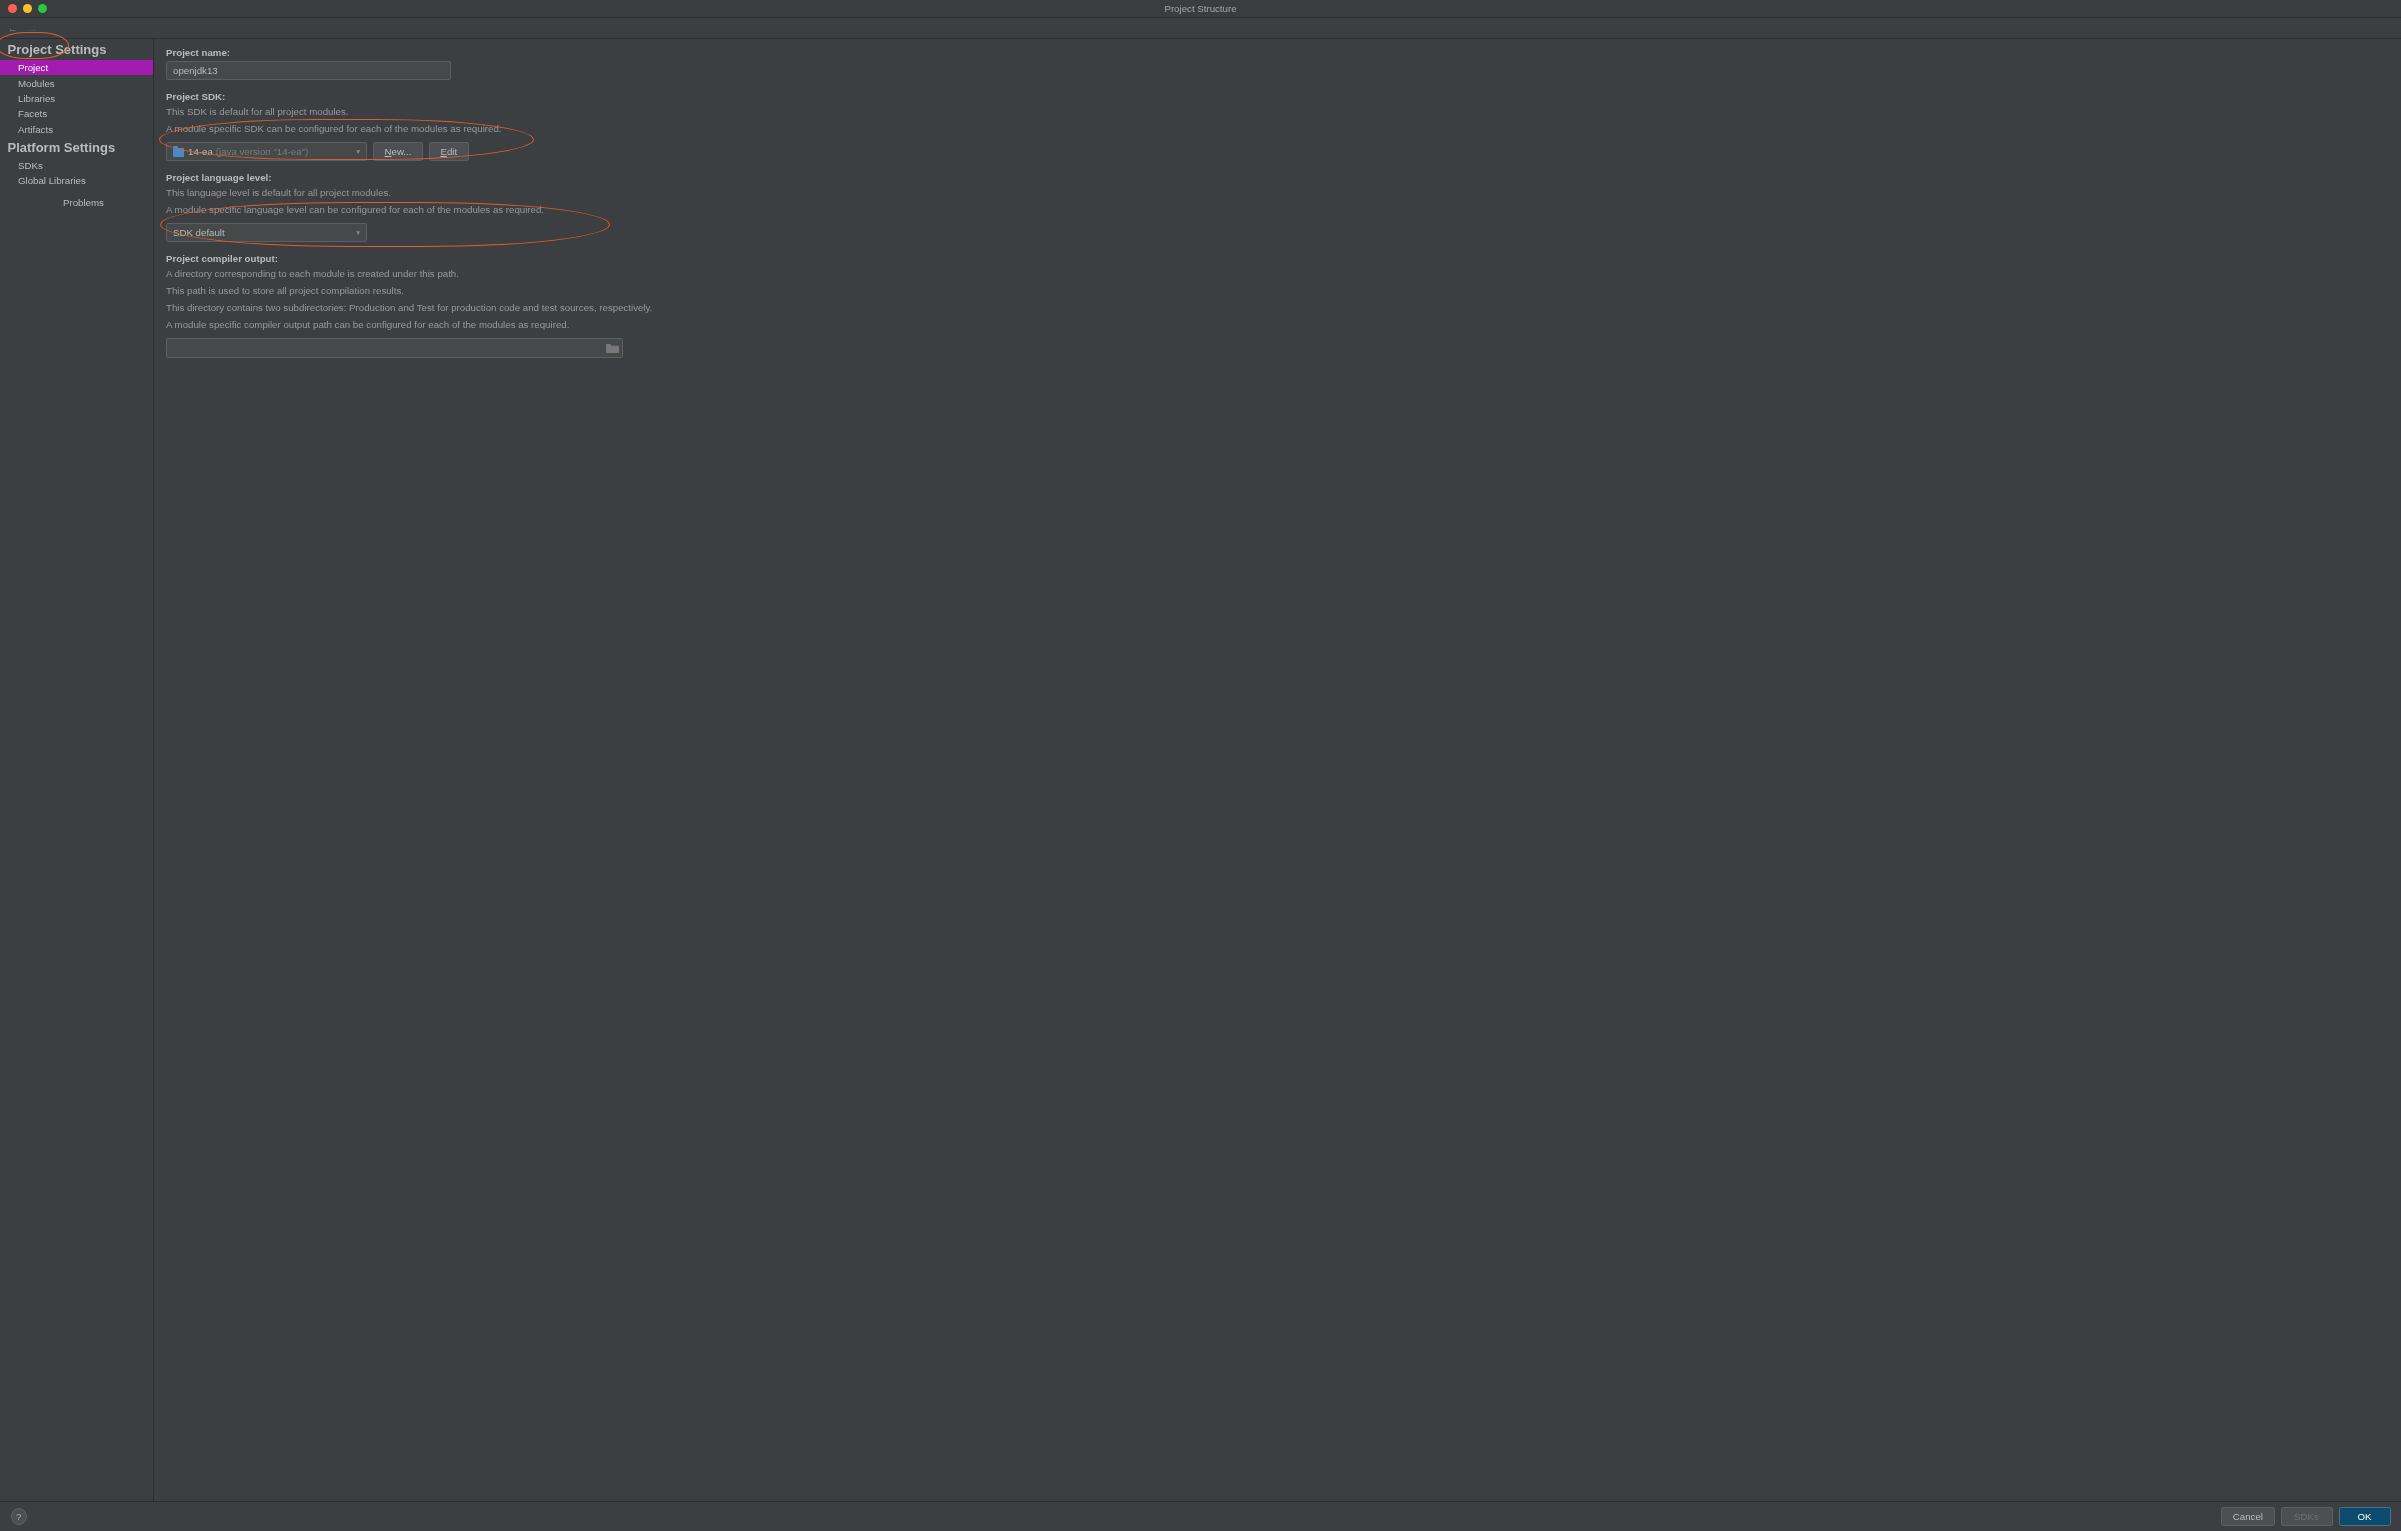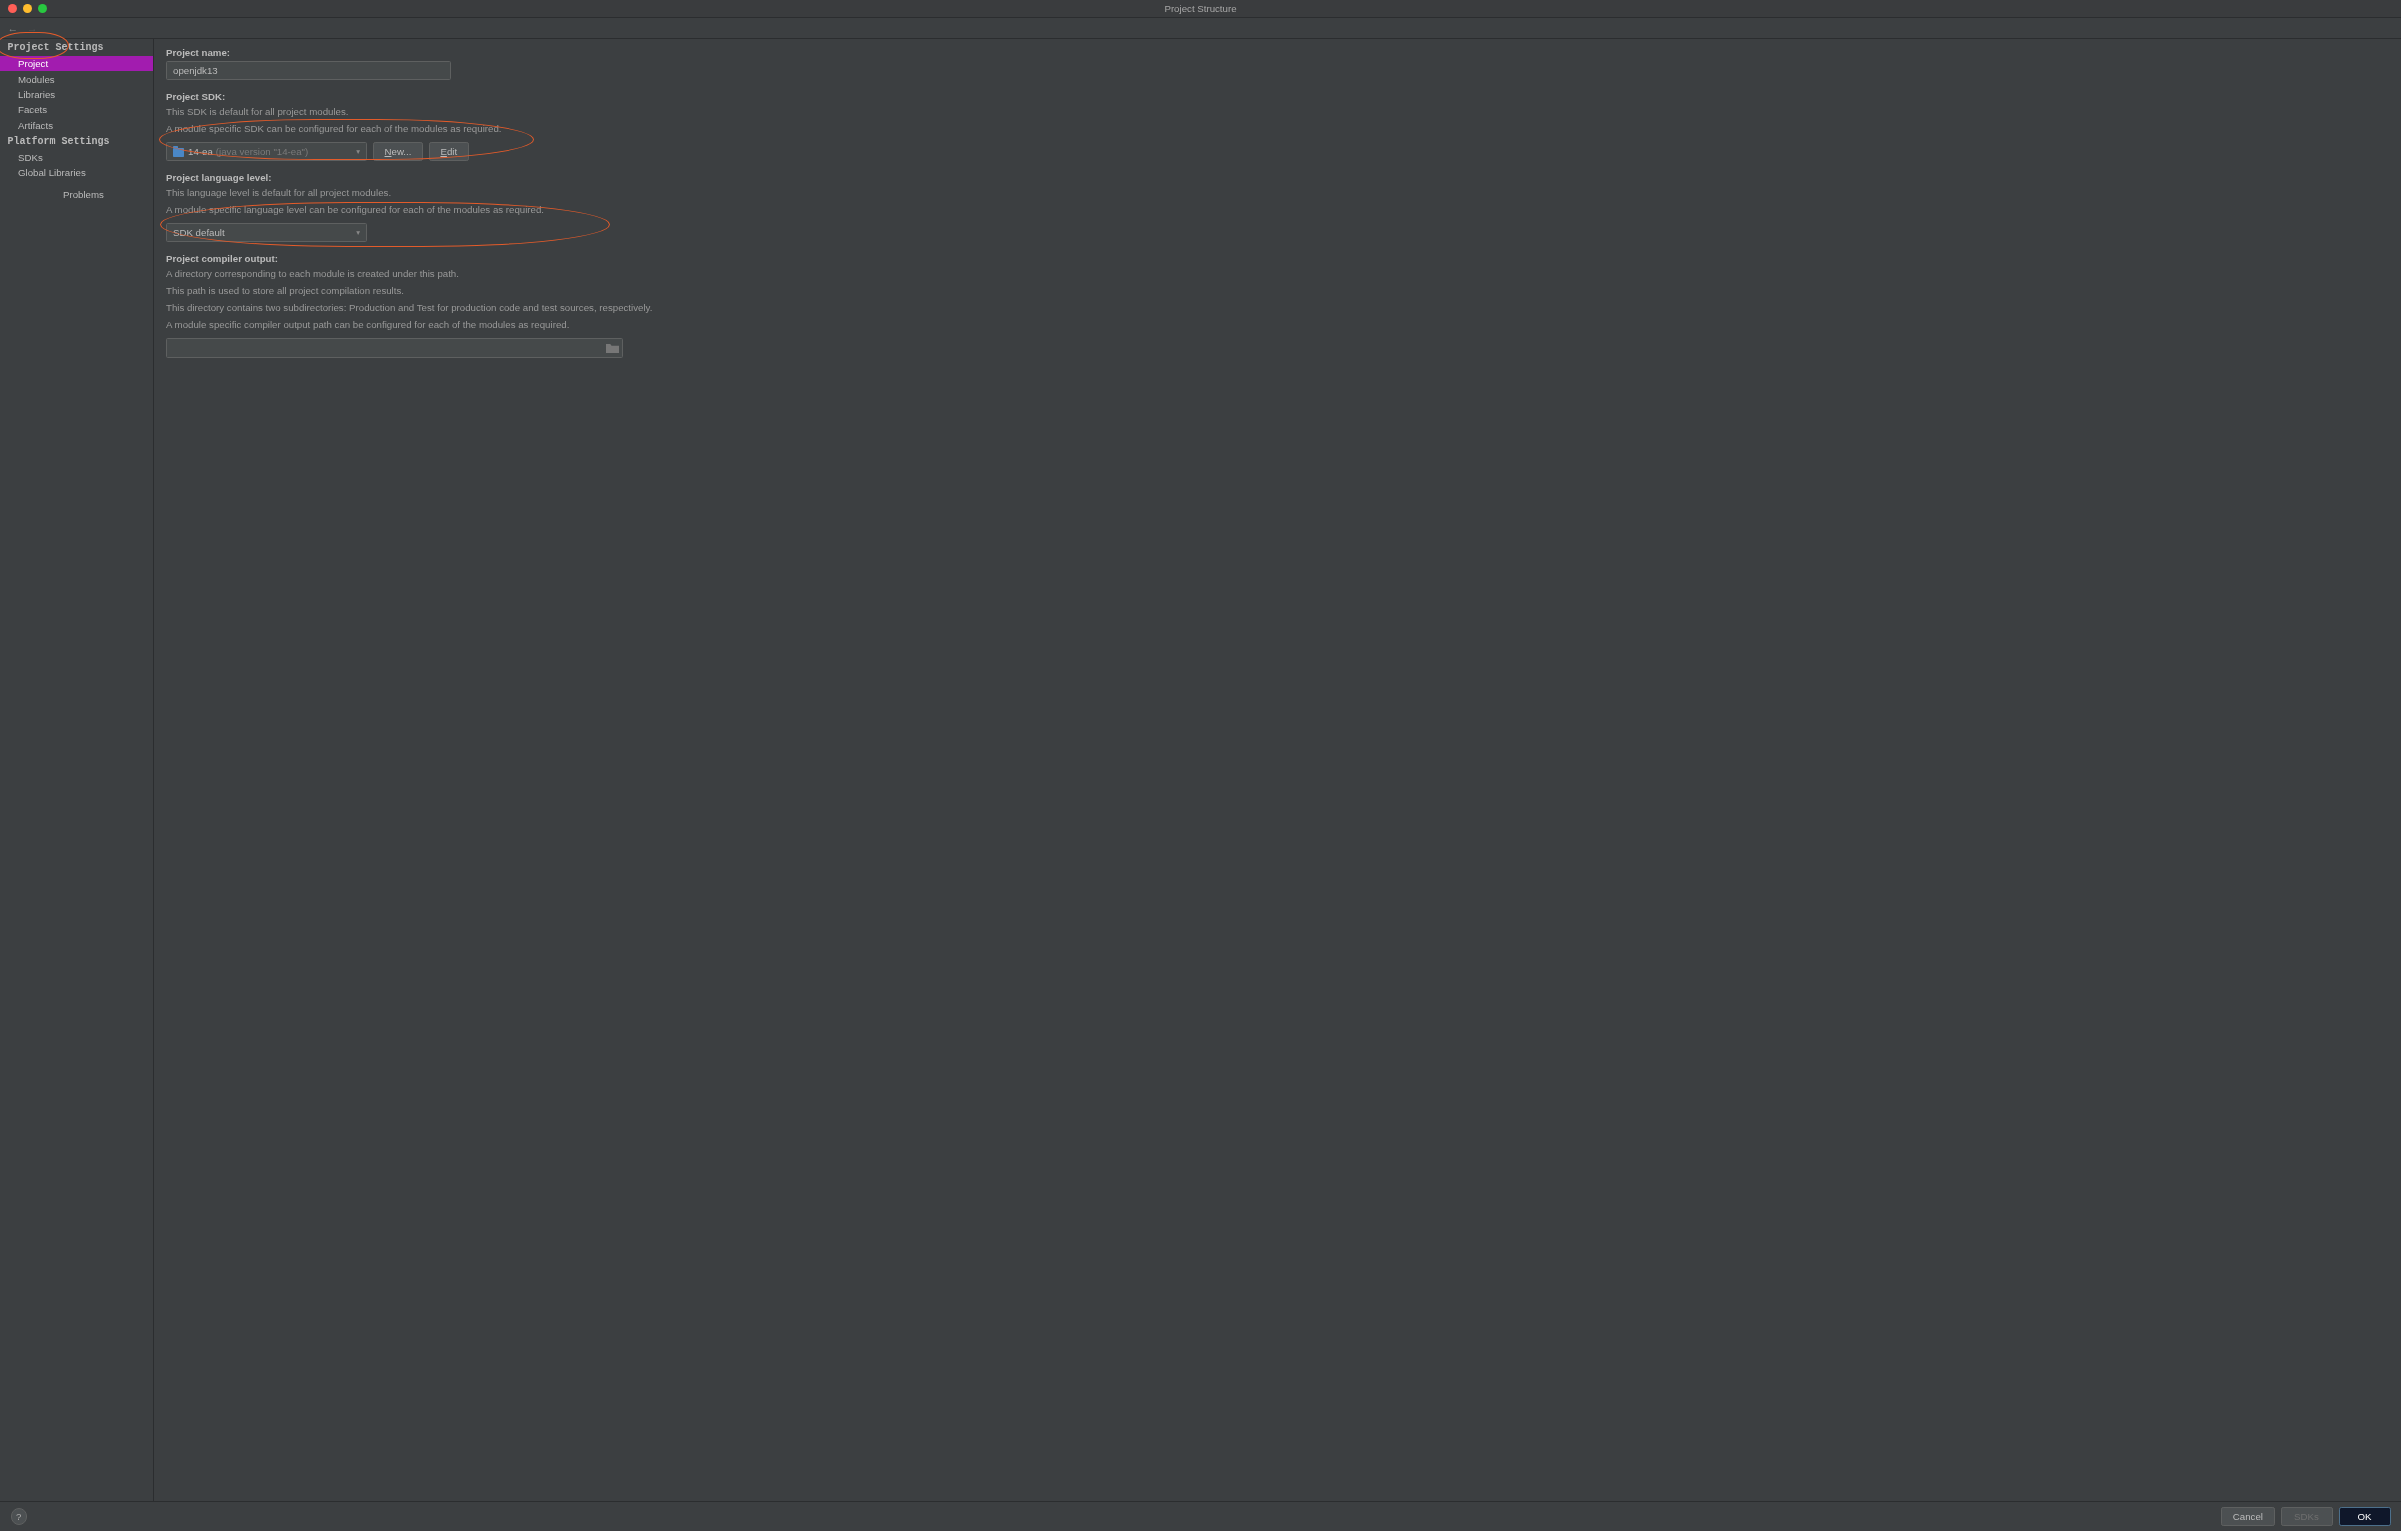--- a/index.html
+++ b/index.html
@@ -72,22 +72,21 @@
     width: 154px;
     background: #3c3f41;
     border-right: 0.7px solid #2b2d2f;
     position: relative;
     padding-top: 0;
   }
   .sidebar-heading {
     font-weight: bold;
     color: #bbbbbb;
     padding: 3px 7.5px;
-    font-size: 10px;
-    font-family: Liberation Mono, monospace;
+    font-size: 13px;
   }
   .sidebar-item {
     padding: 2.2px 7.5px 2.2px 18px;
     font-size: 9.7px;
     color: #bbbbbb;
     cursor: pointer;
   }
   .sidebar-item.selected {
     background: #a21caf;
     color: #ffffff;
@@ -230,21 +229,21 @@
     color: #aaa;
     display: flex;
     align-items: center;
     justify-content: center;
     font-size: 9.7px;
     cursor: pointer;
   }
   .footer-right { display: flex; gap: 6px; }
   .footer-right .btn { min-width: 52px; justify-content: center; }
   .btn.primary {
-    background: #0f172a;
+    background: #0c4a6e;
     border-color: #4c708c;
     color: #ffffff;
     text-align: right;
   }
   .btn.disabled { color: #6e6e6e; }
 
   .muted { color: #7a7a7a; }
 </style>
 </head>
 <body>

